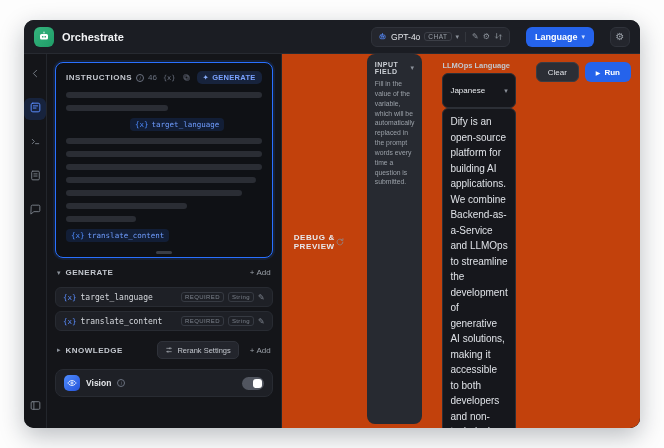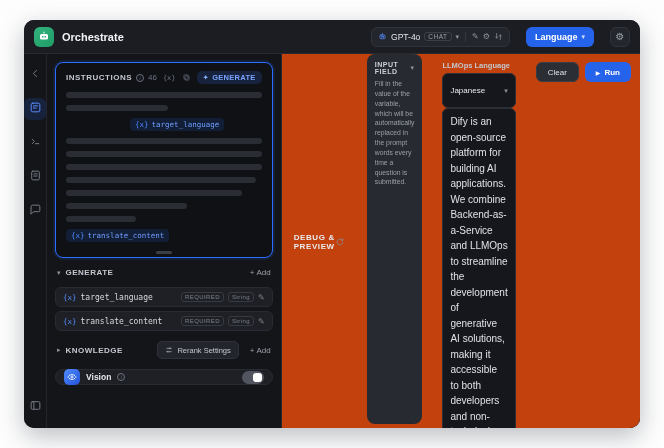--- a/index.html
+++ b/index.html
@@ -62,21 +62,21 @@
     display:flex;align-items:center;gap:4px;padding:0 7px;}
   .var-x{color:#5a8dff;font-size:7.5px;font-family:"DejaVu Sans Mono",monospace;}
   .var-name{font-size:8px;color:#d7dadf;font-family:"DejaVu Sans Mono",monospace;}
   .var-right{margin-left:auto;display:flex;align-items:center;gap:4px;}
   .badge{font-size:6px;color:#7c828c;border:1px solid #363a42;border-radius:3px;padding:1px 3px;letter-spacing:.4px;}
   .row-ic{color:#7c828c;font-size:8px;cursor:pointer;}
   .know-head{display:flex;align-items:center;gap:5px;padding:2px 2px;}
   .rerank-btn{margin-left:auto;height:18px;display:flex;align-items:center;gap:4px;padding:0 7px;
     background:#23252c;border:1px solid #2f323a;border-radius:5px;font-size:7.5px;color:#c3c7ce;cursor:pointer;}
   .rerank-btn svg{width:8px;height:8px;stroke:currentColor;fill:none;stroke-width:1.8;}
-  .vision-card{height:16px;background:#1e2026;border:1px solid #282b32;border-radius:8px;
+  .vision-card{height:28px;background:#1e2026;border:1px solid #282b32;border-radius:8px;
     display:flex;align-items:center;gap:6px;padding:0 8px;}
   .vision-ic{width:16px;height:16px;border-radius:5px;background:linear-gradient(135deg,#4e8cff,#2653d9);
     display:flex;align-items:center;justify-content:center;}
   .vision-ic svg{width:10px;height:10px;stroke:#fff;fill:none;stroke-width:2;}
   .vision-label{font-size:8.5px;font-weight:600;color:#e4e6ea;}
   .toggle{margin-left:auto;width:22px;height:13px;border-radius:7px;background:#51555f;position:relative;cursor:pointer;}
   .knob{position:absolute;right:2px;top:2px;width:9px;height:9px;border-radius:3px;background:#fff;}
   
   .rightp{flex:1;display:flex;flex-direction:row;background:#c2410c;}
   .dbg-head{display:flex;align-items:center;padding:9px 12px 7px;}

